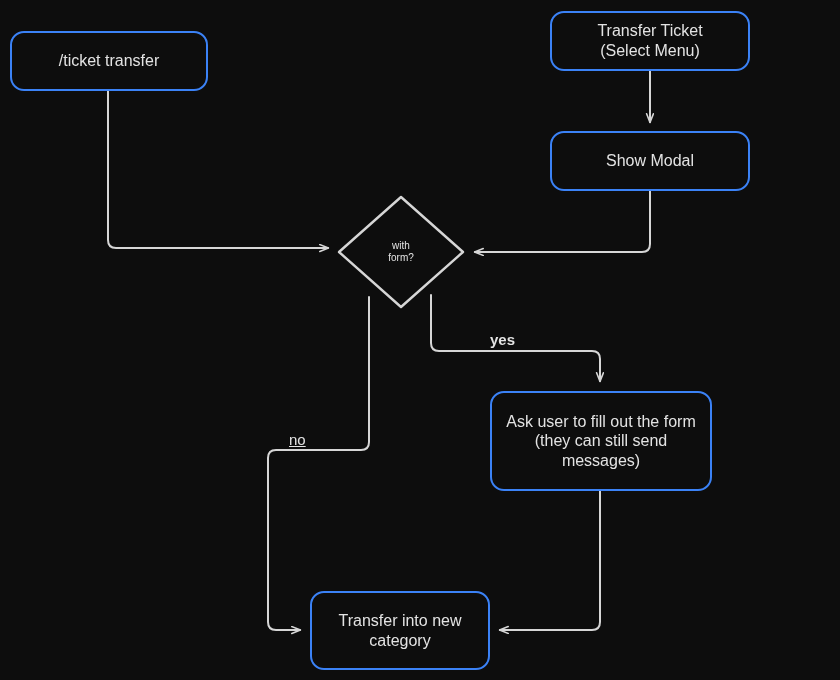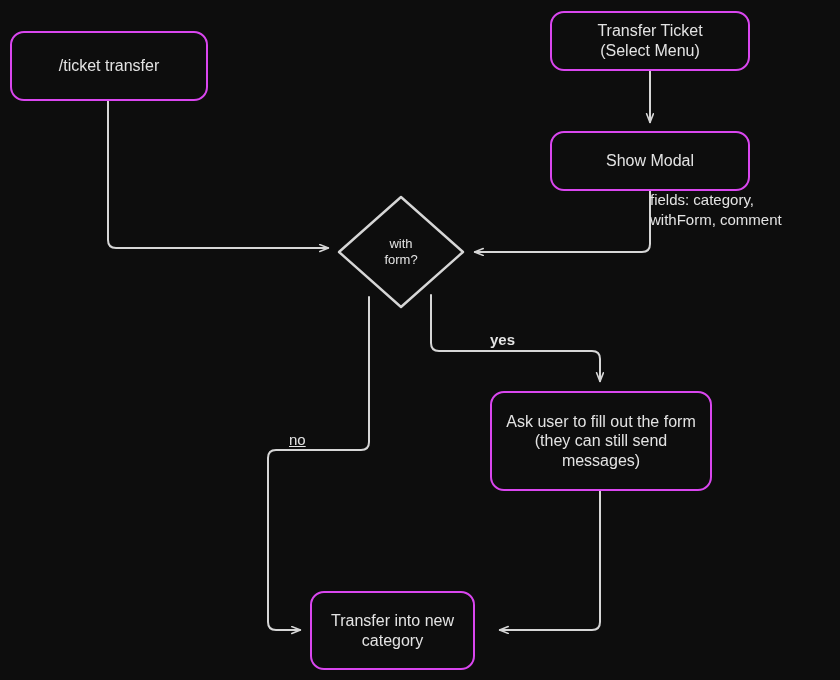--- a/index.html
+++ b/index.html
@@ -20,21 +20,21 @@
     position: absolute;
     left: 0;
     top: 0;
     width: 840px;
     height: 680px;
     pointer-events: none;
   }
   .node {
     position: absolute;
     box-sizing: border-box;
-    border: 2px solid #d946ef;
+    border: 2px solid #3b82f6;
     background: #0d0d0d;
     color: #e3e3e3;
     display: flex;
     align-items: center;
     justify-content: center;
     text-align: center;
     font-size: 16px;
     line-height: 1.22;
     white-space: pre-line;
     border-radius: 14px;
@@ -47,21 +47,21 @@
   .diamond-shape {
     position: absolute;
     left: 0;
     top: 0;
     width: 100%;
     height: 100%;
   }
   .diamond-label {
     position: relative;
     z-index: 2;
-    font-size: 13px;
+    font-size: 10px;
     line-height: 1.25;
     color: #e3e3e3;
     white-space: pre-line;
   }
   .edge-label {
     position: absolute;
     color: #e3e3e3;
     font-size: 15px;
     line-height: 1.28;
     white-space: pre-line;
@@ -100,42 +100,40 @@
     <path d="M431,295 L431,343 Q431,351 439,351 L592,351 Q600,351 600,359 L600,381" fill="none" stroke="#d6d6d6" stroke-width="2" stroke-linecap="round" marker-end="url(#arrow)"></path>
 
      Transfer into new category --&gt;
     <path d="M369,297 L369,442 Q369,450 361,450 L276,450 Q268,450 268,458 L268,622 Q268,630 276,630 L300,630" fill="none" stroke="#d6d6d6" stroke-width="2" stroke-linecap="round" marker-end="url(#arrow)"></path>
 
     
     <path d="M600,469 L600,622 Q600,630 592,630 L500,630" fill="none" stroke="#d6d6d6" stroke-width="2" stroke-linecap="round" marker-end="url(#arrow)"></path>
   </svg>
 
 
-  <div class="free-label" style="left:650px; top:190px;">fields: category,
-withForm, comment</div>
 
-  <div class="node" style="left:10px; top:31px; width:198px; height:70px;">/ticket transfer</div>
+  <div class="node" style="left:10px; top:31px; width:198px; height:60px;">/ticket transfer</div>
 
   <div class="node" style="left:550px; top:11px; width:200px; height:60px;">Transfer Ticket
 (Select Menu)</div>
 
   <div class="node" style="left:550px; top:131px; width:200px; height:60px;">Show Modal</div>
 
   <div class="node diamond" style="left:336px; top:194px; width:130px; height:116px;">
     <svg class="diamond-shape" viewBox="0 0 130 116">
       <path d="M65,3 L127,58 L65,113 L3,58 Z" fill="#0d0d0d" stroke="#d6d6d6" stroke-width="2.4" stroke-linejoin="round"></path>
     </svg>
     <div class="diamond-label">with
 form?</div>
   </div>
 
   <div class="node" style="left:490px; top:391px; width:222px; height:100px;">Ask user to fill out the form
 (they can still send
 messages)</div>
 
-  <div class="node" style="left:310px; top:591px; width:165px; height:79px;">Transfer into new
+  <div class="node" style="left:310px; top:591px; width:180px; height:79px;">Transfer into new
 category</div>
 
   <div class="edge-label" style="left:490px; top:330px;font-weight:bold;">yes</div>
 
   <div class="edge-label" style="left:289px; top:430px;text-decoration:underline;">no</div>
 
 </div>
 
 </body></html>

